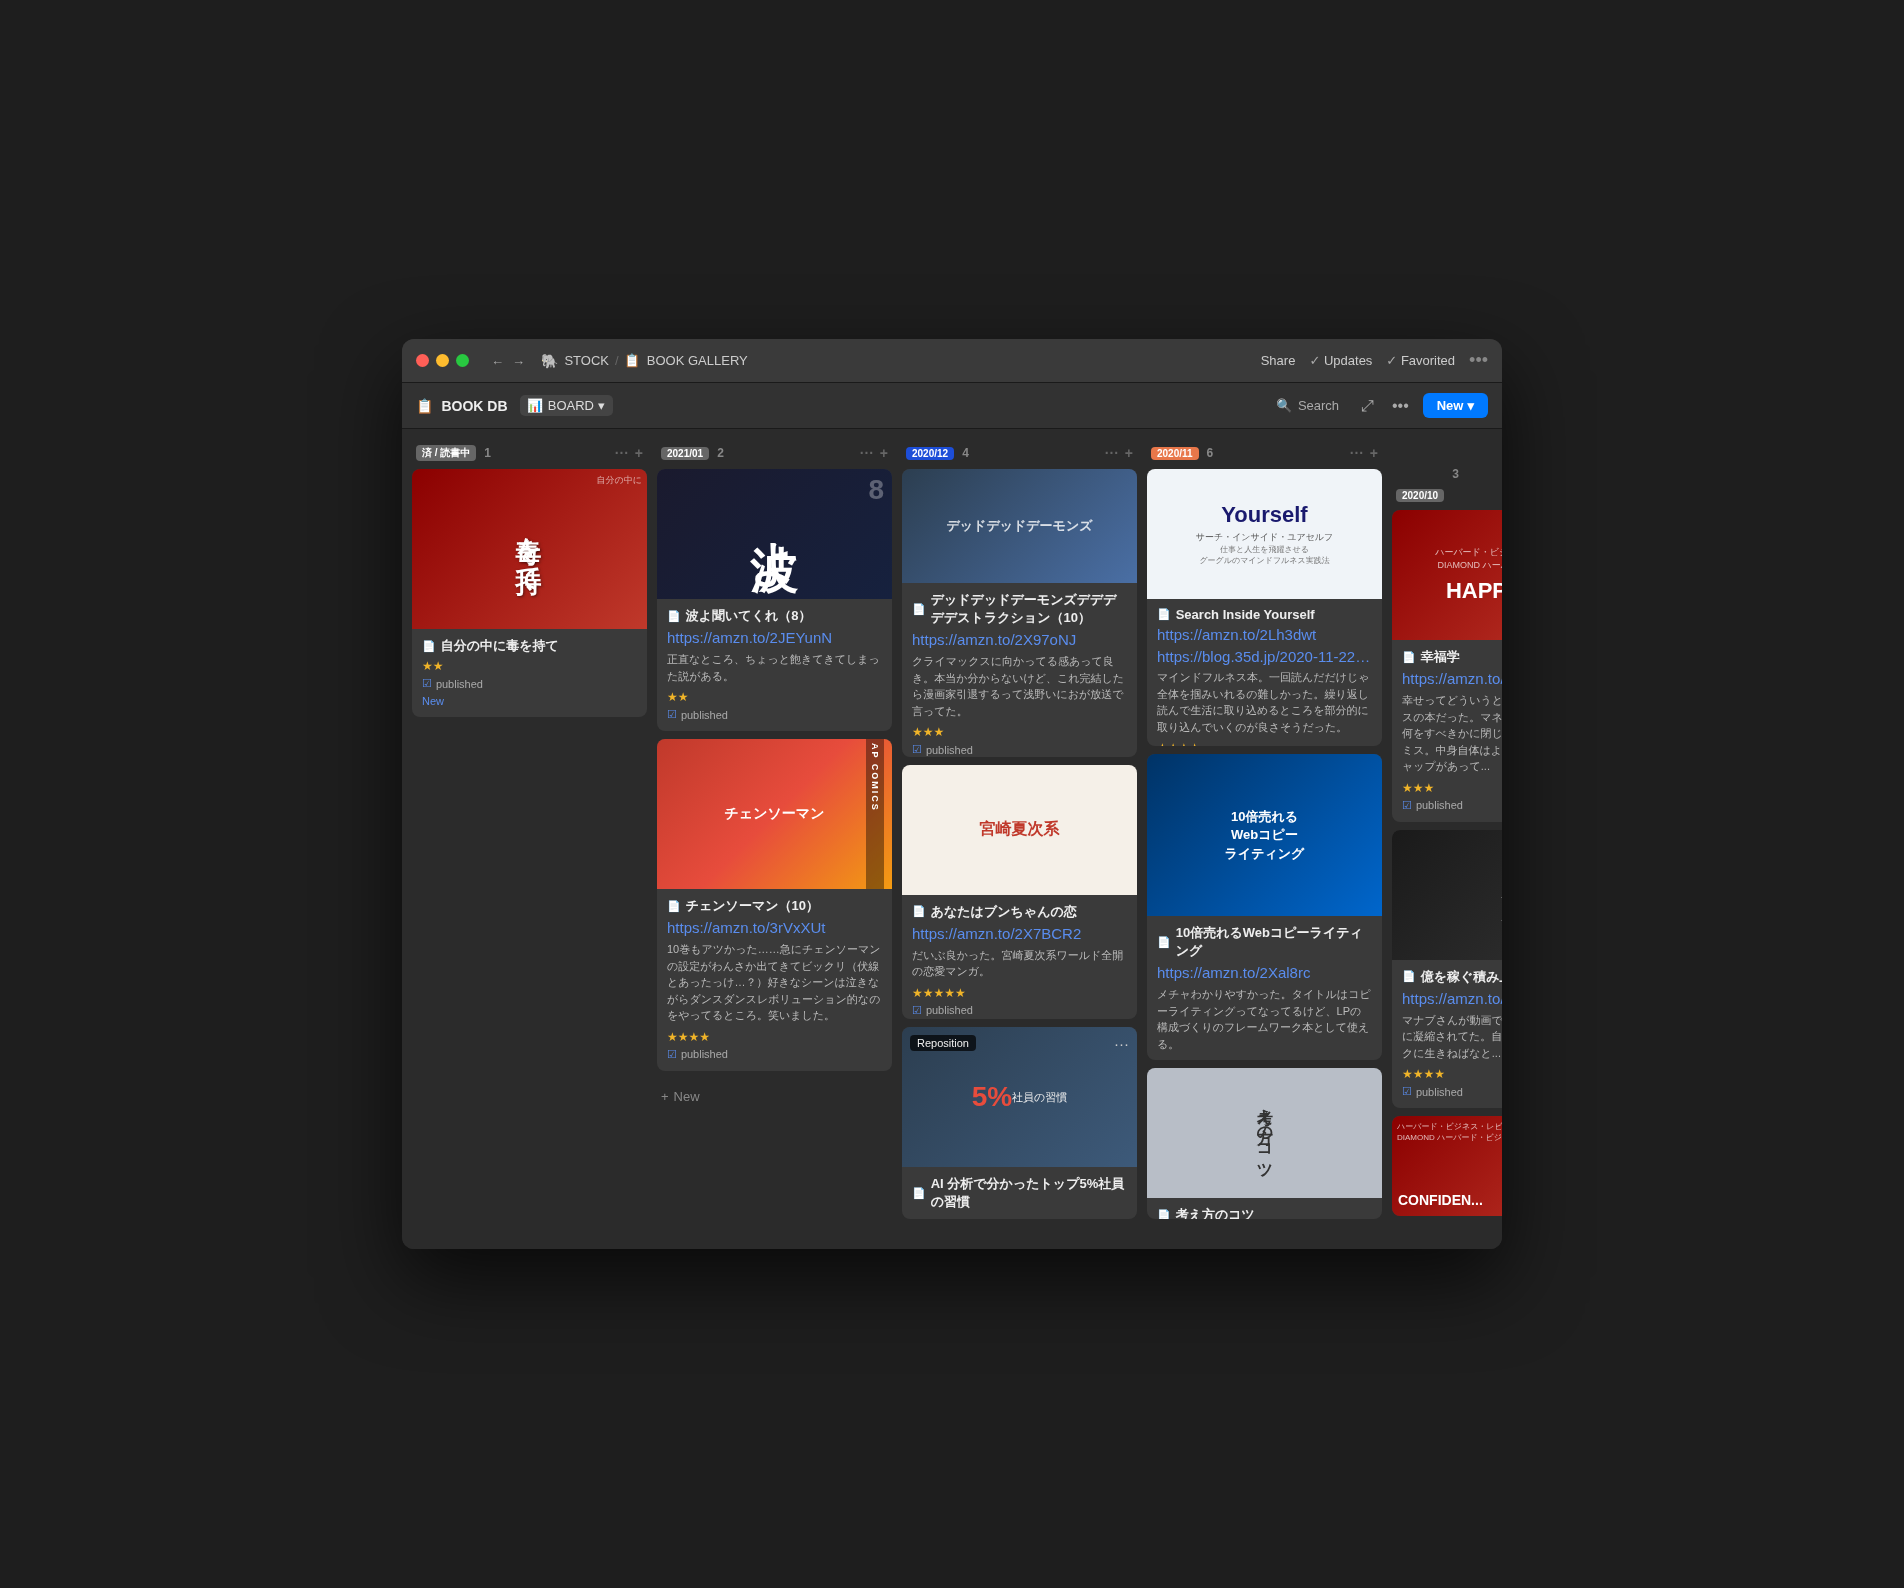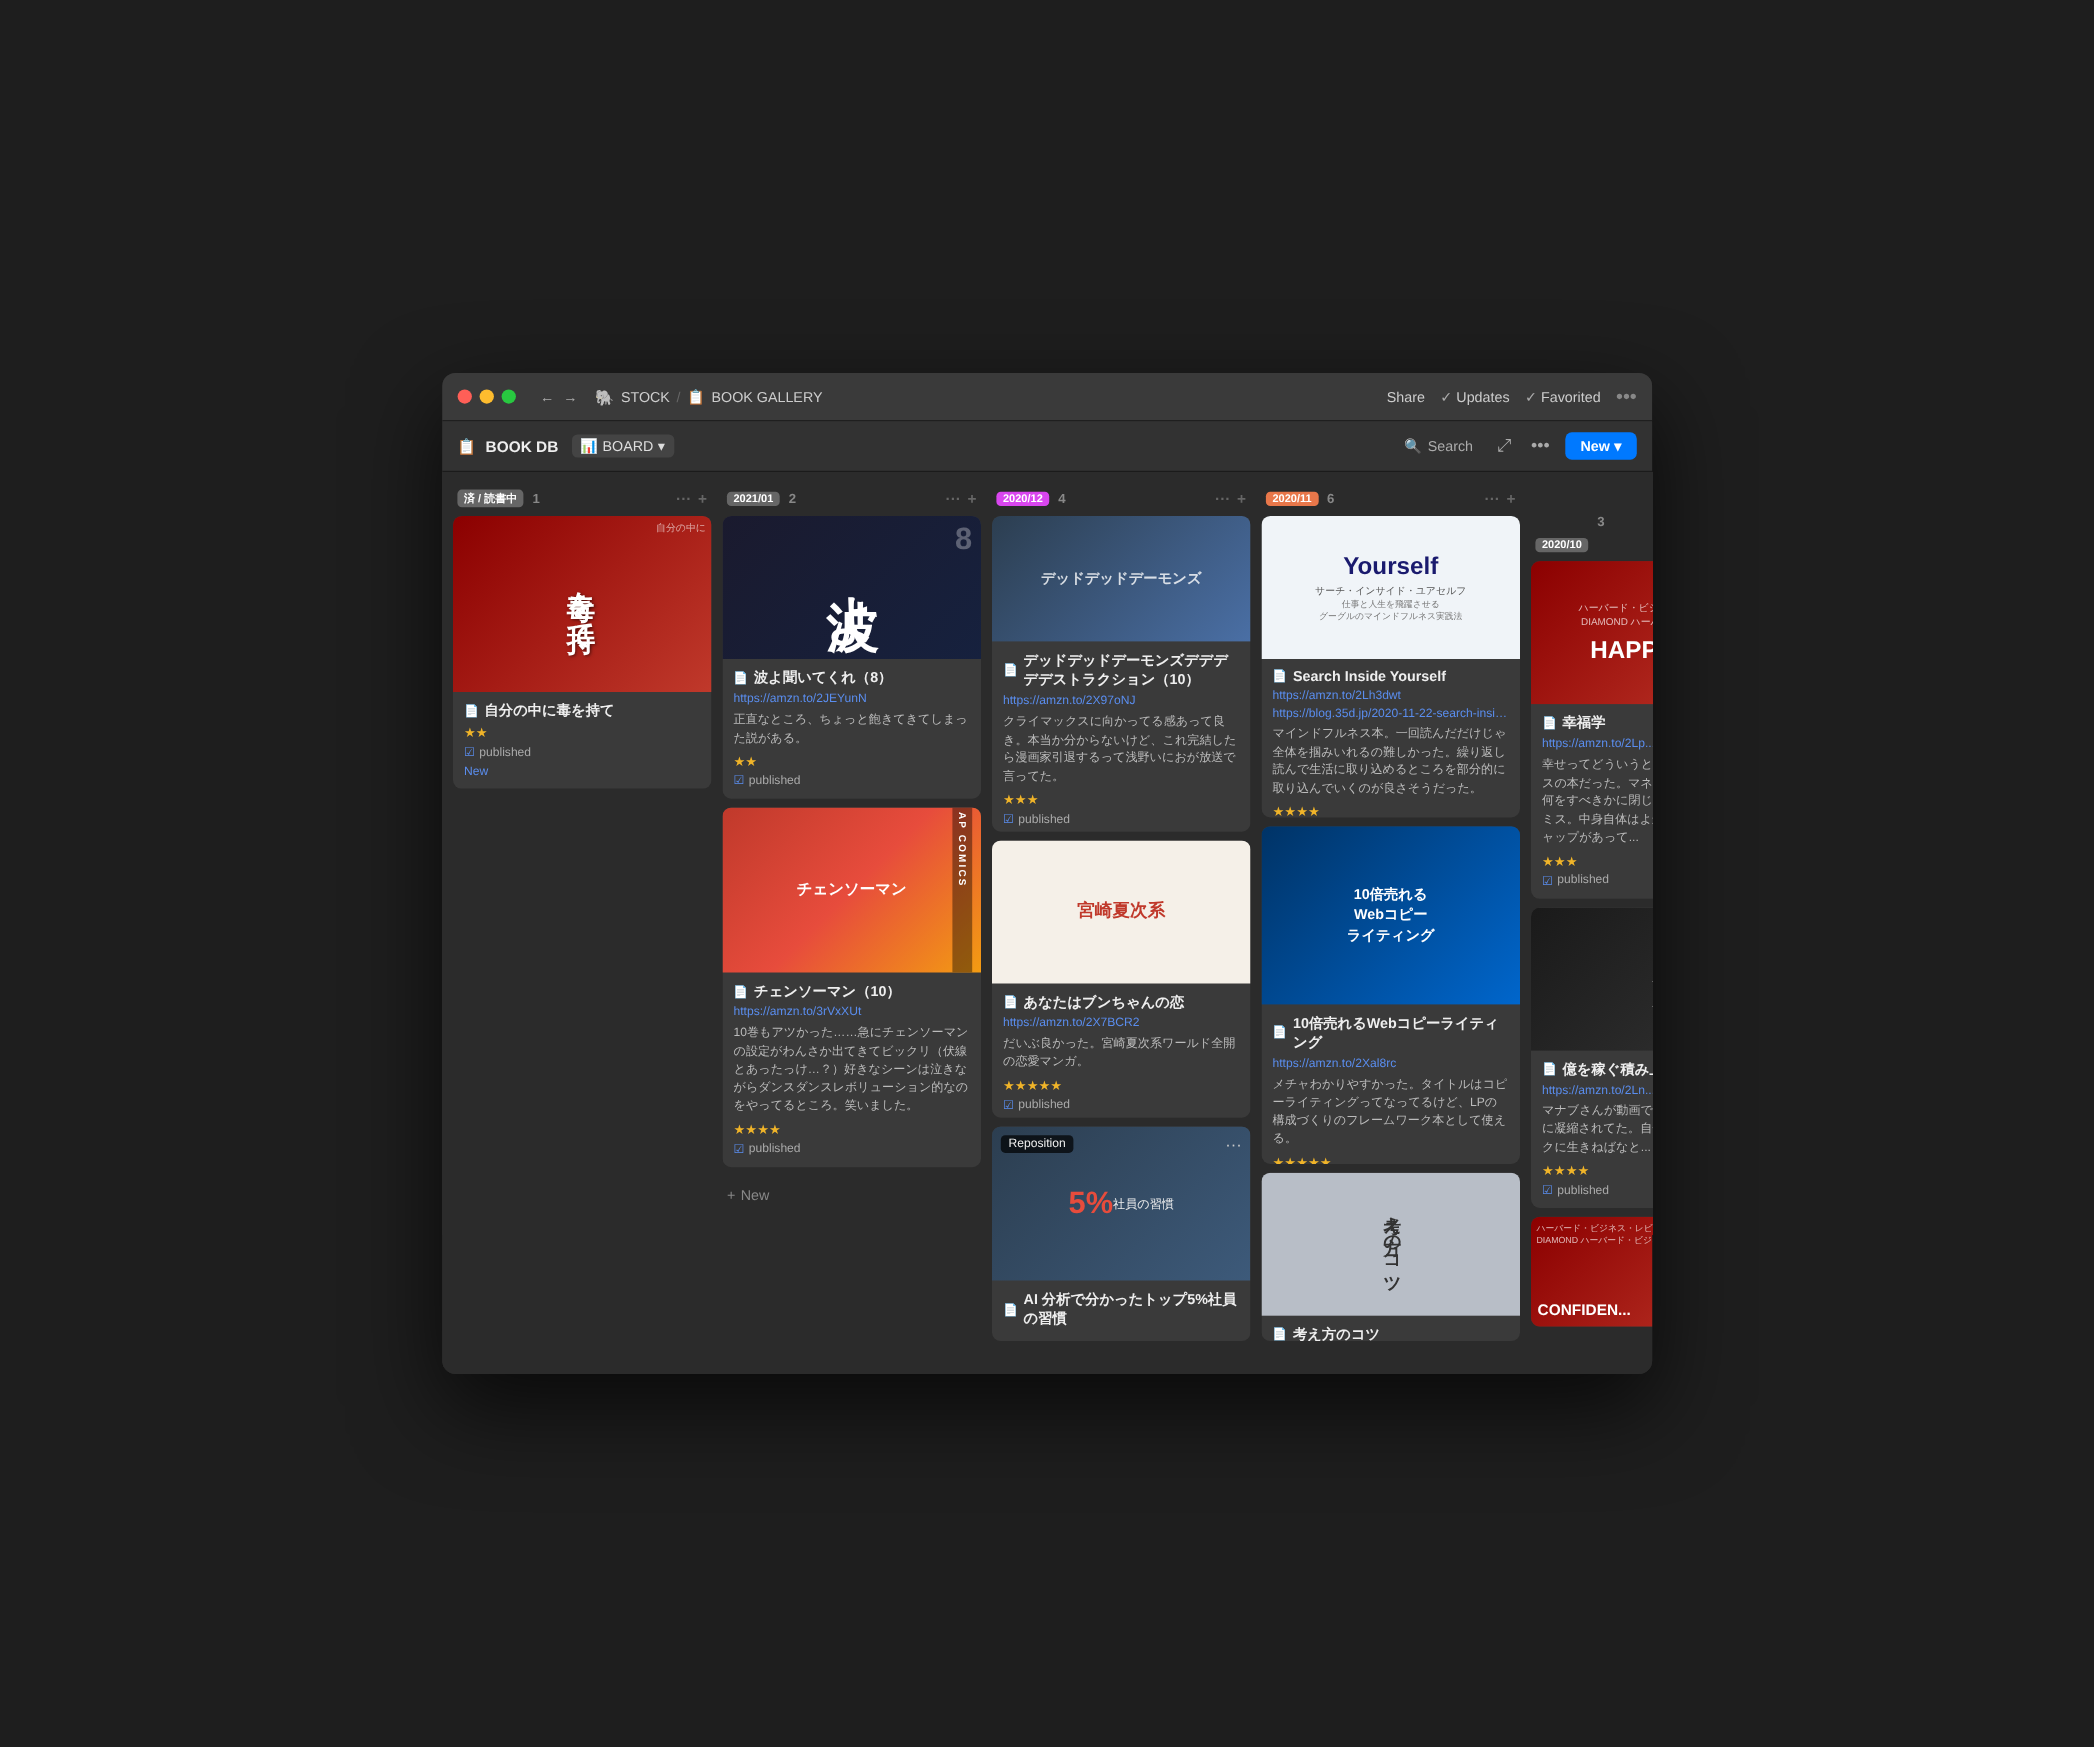--- a/index.html
+++ b/index.html
@@ -136,21 +136,21 @@
     
     .card {
       background: #3a3a3a;
       border-radius: 8px;
       overflow: hidden;
       cursor: pointer;
     }
     .card-body { padding: 8px 10px 10px 10px; }
     .card-title { font-size: 13px; font-weight: 600; color: #eee; margin-bottom: 4px; display: flex; align-items: center; gap: 5px; }
     .card-title .doc-icon { font-size: 11px; color: #888; }
-    .card-url { font-size: 11px; color: #5a8dee; margin-bottom: 5px; white-space: nowrap; overflow: hidden; text-overflow: ellipsis; }
+    .card-url { font-size: 15px; color: #5a8dee; margin-bottom: 5px; white-space: nowrap; overflow: hidden; text-overflow: ellipsis; }
     .card-desc { font-size: 11px; color: #bbb; line-height: 1.5; margin-bottom: 6px; }
     .card-stars { color: #f0b429; font-size: 12px; margin-bottom: 4px; }
     .card-status {
       display: flex; align-items: center; gap: 4px;
       font-size: 11px; color: #aaa;
     }
     .card-status .check { color: #5a8dee; }
     .add-new {
       display: flex; align-items: center; gap: 5px;
       color: #888; font-size: 13px; cursor: pointer; padding: 6px 4px;
@@ -323,21 +323,21 @@
           </div>
           <div class="add-new">
             <span>+</span>
             <span>New</span>
           </div>
         </div>
       </div>
 
       <div class="column">
         <div class="col-header">
-          <span class="col-tag gray" style="background:#d946ef;">2020/12</span>
+          <span class="col-tag gray" style="background:#1d4ed8;">2020/12</span>
           <span class="col-count">4</span>
           <div class="col-actions">··· <span>+</span></div>
         </div>
         <div class="col-body">
 
           <div class="card">
             <div class="book-cover" style="background: linear-gradient(135deg, #2c3e50 0%, #4a6fa5 100%); height:114px;">
               <div style="font-size:13px; font-weight:900; color:rgba(255,255,255,0.8); text-align:center; padding:10px;">デッドデッドデーモンズ</div>
             </div>
             <div class="card-body">

